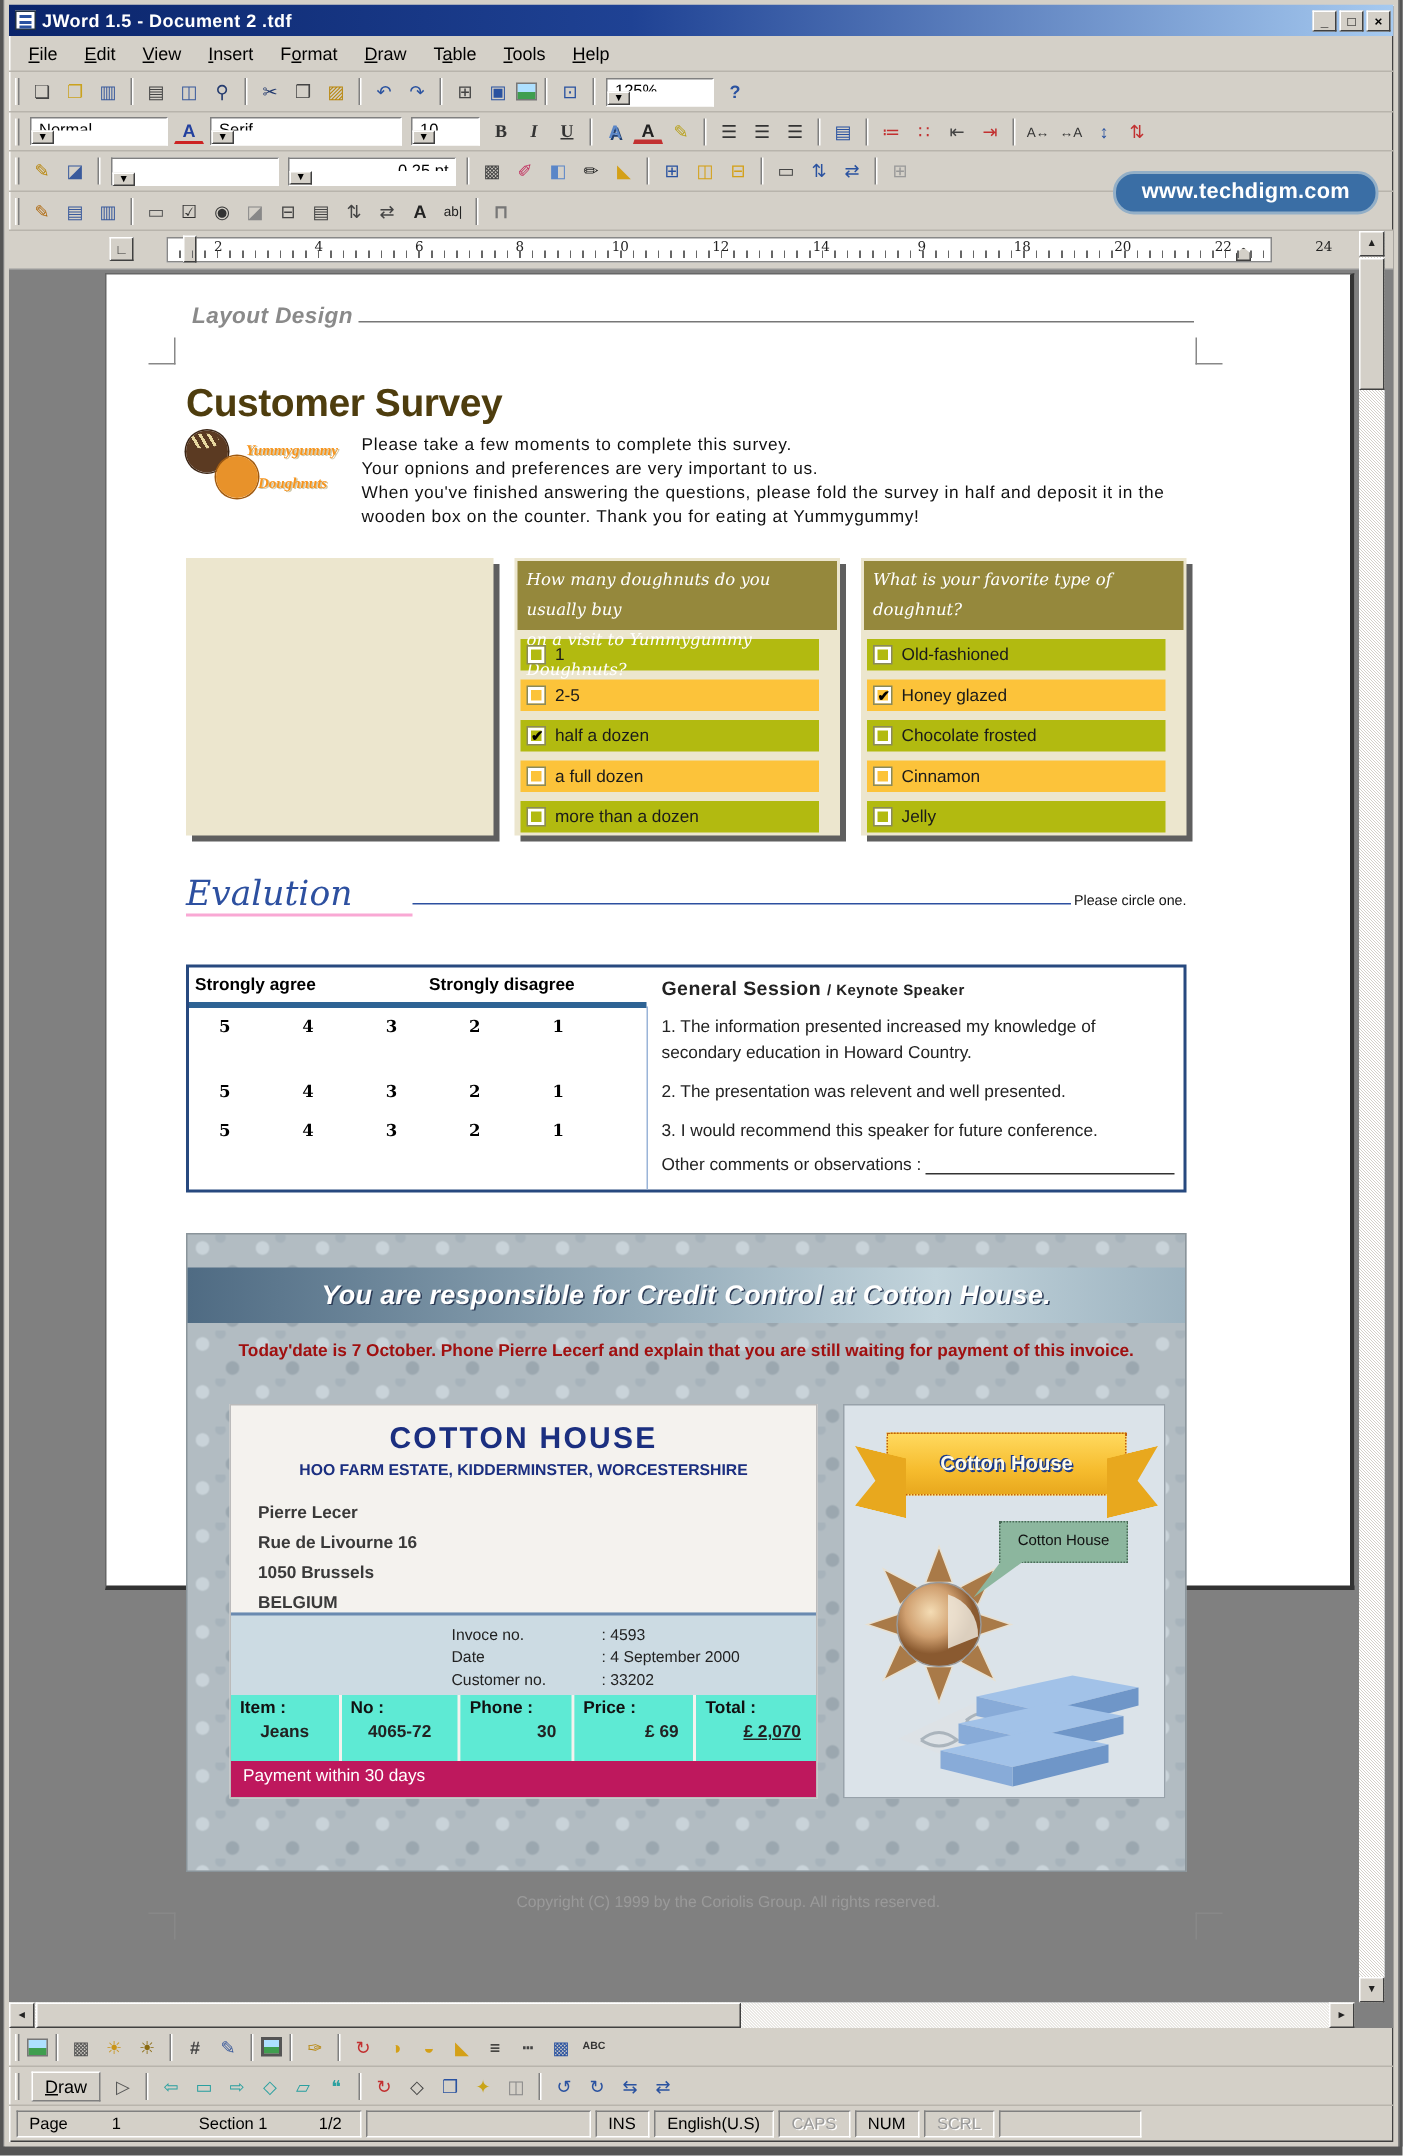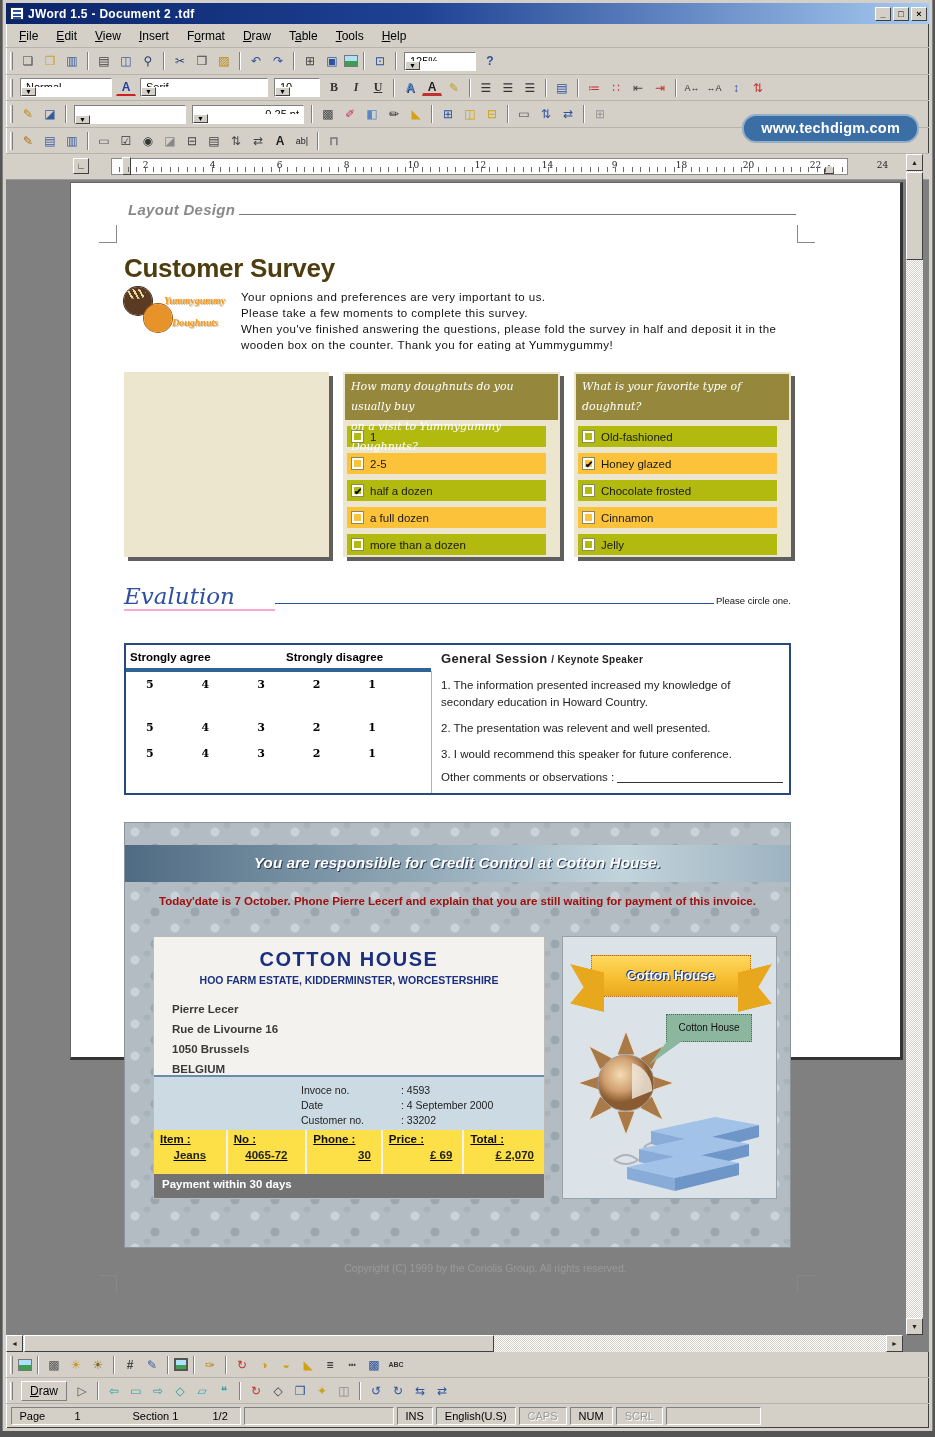--- a/index.html
+++ b/index.html
@@ -125,40 +125,40 @@
   .ev-other{position:absolute;left:315px;bottom:10px;right:6px;display:flex;font-size:11.5px;color:#222;}
   .ev-ol{flex:1;border-bottom:1px solid #333;margin-left:3px;}
   
   .cotton{position:absolute;left:53px;top:639px;width:667px;height:426px;background-color:#b2bcc2;
     background-image:radial-gradient(circle at 10px 9px,#c9d3d9 4px,transparent 5px),
       radial-gradient(circle at 30px 25px,#9ba7af 4px,transparent 5px),
       radial-gradient(circle at 22px 2px,#a7b3bb 3px,transparent 4px);
     background-size:40px 32px;border:1px solid #8a949a;}
   .cbanner{position:absolute;left:0;top:22px;right:0;height:37px;
     background:linear-gradient(90deg,#4f6b83 0%,#93aab8 45%,#c2d4dc 75%,#9db3c0 100%);
-    color:#fff;font-weight:bold;font-style:italic;font-size:15px;text-align:center;line-height:36px;
+    color:#fff;font-weight:bold;font-style:italic;font-size:18px;text-align:center;line-height:36px;
     text-shadow:1px 1px 0 #2a3a55;letter-spacing:.2px;}
   .calert{position:absolute;left:0;top:72px;right:0;text-align:center;color:#a01010;font-weight:bold;font-size:11.5px;}
   .invoice{position:absolute;left:28px;top:113px;width:392px;height:263px;background:#f4f2ee;border:1px solid #bbb;}
   .inv-co{margin-top:11px;text-align:center;font-size:20px;font-weight:bold;color:#1b2f80;letter-spacing:1.5px;}
   .inv-est{margin-top:3px;text-align:center;font-size:10.5px;font-weight:bold;color:#1b2f80;}
   .inv-addr{position:absolute;left:18px;top:62px;font-size:11.5px;font-weight:bold;color:#3a3a3a;line-height:20px;}
   .inv-info{position:absolute;left:0;top:138px;right:0;height:55px;background:#ccdbe3;border-top:2px solid #6a8ab0;padding:6px 0 0 147px;}
   .inforow{display:flex;font-size:10.5px;color:#222;line-height:15px;}
   .il{width:100px;} 
   .items{position:absolute;left:0;top:193px;right:0;height:44px;display:flex;}
-  .icol{background:#fde047;border-right:2px solid #f4f2ee;padding-top:3px;text-decoration:underline;}
+  .icol{background:#5eead4;border-right:2px solid #f4f2ee;padding-top:3px;}
   .icol:nth-of-type(1){width:74px;} .icol:nth-of-type(2){width:80px;} .icol:nth-of-type(3){width:76px;}
   .icol:nth-of-type(4){width:82px;} .icol:nth-of-type(5){width:80px;border-right:none;}
   .ih{font-size:11.5px;font-weight:bold;color:#111;padding-left:6px;}
   .ival{font-size:11.5px;font-weight:bold;color:#222;margin-top:4px;text-align:center;}
   .icol:nth-of-type(3) .ival,.icol:nth-of-type(4) .ival,.icol:nth-of-type(5) .ival{text-align:right;padding-right:10px;}
   .ival[data-u="true"]{text-decoration:underline;}
-  .inv-foot{position:absolute;left:0;top:237px;right:0;height:24px;background:#737373;color:#fff;
-    font-weight:bold;font-size:11.5px;padding:4px 0 0 8px;}
+  .inv-foot{position:absolute;left:0;top:237px;right:0;height:24px;background:#be185d;color:#fff;
+    font-weight:normal;font-size:11.5px;padding:4px 0 0 8px;}
   
   .rcard{position:absolute;left:437px;top:113px;width:215px;height:263px;background:#dbe3e9;border:1px solid #98a2aa;}
   .ribbon{position:absolute;left:28px;top:18px;width:160px;height:42px;
     background:linear-gradient(180deg,#ffd95e 0%,#f6bc2e 60%,#e8a81e 100%);
     border:1px dotted #c06010;text-align:center;color:#fffbe8;font-weight:bold;font-size:13.5px;line-height:40px;
     text-shadow:1px 1px 0 #1b3a8a,-1px -1px 0 #1b3a8a;z-index:2;}
   .ribbon::before,.ribbon::after{content:"";position:absolute;top:12px;width:34px;height:40px;background:#e8a81e;z-index:-1;}
   .ribbon::before{left:-22px;transform:skewY(14deg);clip-path:polygon(0 0,100% 0,100% 100%,0 100%,40% 50%);}
   .ribbon::after{right:-22px;transform:skewY(-14deg);clip-path:polygon(0 0,100% 0,60% 50%,100% 100%,0 100%);}
   .bubble{position:absolute;left:103px;top:77px;width:86px;height:28px;background:#8cb69e;border:1px dotted #4a6a58;
@@ -459,22 +459,22 @@
 
       <div class="logo">
         <div class="donut choc"></div>
         <div class="donut glaze"></div>
         <div class="logotext">Yummygummy</div>
         <div class="logotext l2">Doughnuts</div>
       </div>
 
       <div class="intro">
 
-      <div class="introline">Your opnions and preferences are very important to us.</div>
-          <div class="introline">Please take a few moments to complete this survey.</div>
+      <div class="introline">Please take a few moments to complete this survey.</div>
+          <div class="introline">Your opnions and preferences are very important to us.</div>
           <div class="introline">When you've finished answering the questions, please fold the survey in half and deposit it in the</div>
           <div class="introline">wooden box on the counter. Thank you for eating at Yummygummy!</div>
         </div>
 
       <div class="panels">
 
           <div class="panel">
           </div>
 
           <div class="panel">

